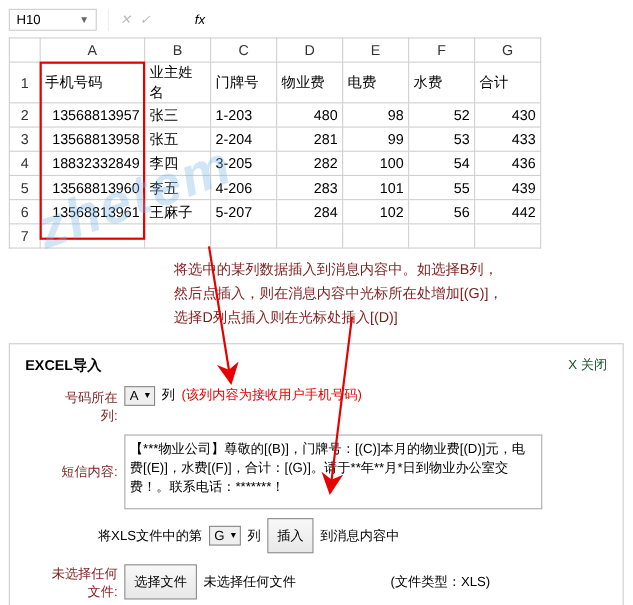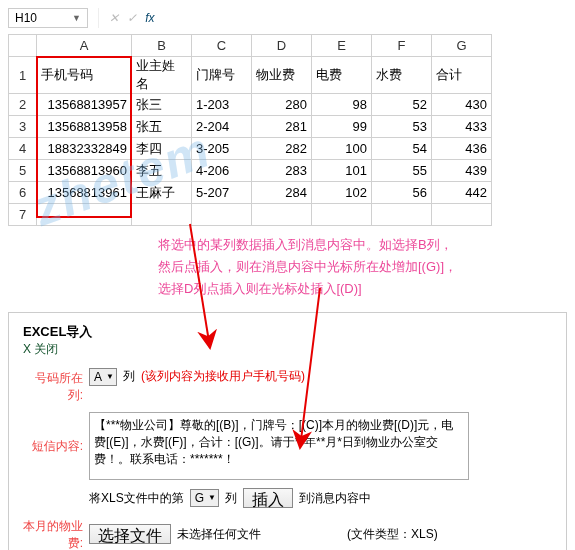--- a/index.html
+++ b/index.html
@@ -35,21 +35,21 @@
     align-items: center;
     gap: 8px;
     color: #bbb;
     font-style: italic;
     border-left: 1px solid #eee;
     padding-left: 10px;
     height: 20px;
   }
   .fx-bar .fx-x { color: #bbb; }
   .fx-bar .fx-check { color: #bbb; }
-  .fx-bar .fx-label { color: #0c4a6e; font-style: italic; }
+  .fx-bar .fx-label { color: #000000; font-style: italic; margin-left: 32px; }
 
   
   .sheet { border-collapse: collapse; margin-bottom: 4px; position: relative; }
   .sheet th, .sheet td {
     border: 1px solid #d0d0d0;
     height: 22px;
     font-size: 13px;
     font-weight: normal;
   }
   .sheet th.colhead { width: 60px; text-align: center; background: #fff; color: #333; }
@@ -66,44 +66,43 @@
   .col-F { width: 50px; }
   .col-G { width: 50px; }
 
   .red-rect {
     position: absolute;
     border: 2px solid #e60000;
     pointer-events: none;
   }
 
   .annotation {
-    color: #ec4899;
+    color: #7f1d1d;
     font-size: 13px;
     line-height: 1.7;
     margin: 8px 0 12px 150px;
   }
 
   
   .dialog {
     border: 1px solid #ccc;
     padding: 10px 14px 14px 14px;
     margin-top: 6px;
     background: #fff;
     position: relative;
   }
   .dialog .title-row {
     display: flex;
     justify-content: space-between;
     margin-bottom: 10px;
-    flex-direction: column;
   }
   .dialog .title { font-weight: bold; font-size: 13px; }
   .dialog .close { color: #14532d; cursor: pointer; }
   .dialog .row { display: flex; align-items: flex-start; margin-bottom: 8px; gap: 6px; }
-  .dialog label.fieldlbl { width: 60px; text-align: right; color: #ef4444; padding-top: 2px; }
+  .dialog label.fieldlbl { width: 60px; text-align: right; color: #7f1d1d; padding-top: 2px; margin-left: 24px; }
   .hint-red { color: #e60000; }
   .sel {
     border: 1px solid #888;
     background: #efefef;
     padding: 0 14px 0 4px;
     height: 18px;
     display: inline-flex;
     align-items: center;
     position: relative;
   }
@@ -115,23 +114,23 @@
     font-size: 12px;
     padding: 4px;
     resize: none;
     font-family: inherit;
     line-height: 1.4;
   }
   .btn {
     border: 1px solid #888;
     background: linear-gradient(#f8f8f8,#e8e8e8);
     padding: 1px 8px;
-    height: 20px;
+    height: 32px;
     cursor: pointer;
-    font-size: 16px;
+    font-size: 12px;
   }
   .submit-row { text-align: center; margin-top: 10px; }
   .submit-row .btn { padding: 3px 24px; margin: 0 4px; }
 
   
   svg.arrows { position: absolute; left:0; top:0; pointer-events:none; }
 
   
   .watermark {
     position: absolute;
@@ -182,21 +181,21 @@
       <td class="txt">物业费</td>
       <td class="txt">电费</td>
       <td class="txt">水费</td>
       <td class="txt">合计</td>
     </tr>
     <tr>
       <th class="rowhead">2</th>
       <td class="num">13568813957</td>
       <td class="txt">张三</td>
       <td class="txt">1-203</td>
-      <td class="num">280</td>
+      <td class="num">480</td>
       <td class="num">98</td>
       <td class="num">52</td>
       <td class="num">430</td>
     </tr>
     <tr>
       <th class="rowhead">3</th>
       <td class="num">13568813958</td>
       <td class="txt">张五</td>
       <td class="txt">2-204</td>
       <td class="num">281</td>
@@ -279,21 +278,21 @@
     <span>将XLS文件中的第</span>
     <span class="sel">
         <span>G</span>
       </span>
     <span>列</span>
     <button class="btn">插入</button>
     <span>到消息内容中</span>
   </div>
 
   <div class="row" style="align-items:center;">
-    <label class="fieldlbl">本月的物业费:</label>
+    <label class="fieldlbl">未选择任何文件:</label>
     <button class="btn">选择文件</button>
     <span>未选择任何文件</span>
     <span style="margin-left:80px;">(文件类型：XLS)</span>
   </div>
 
   <div class="submit-row">
     <button class="btn">提交</button>
     <button class="btn">取消</button>
   </div>
 </div>

